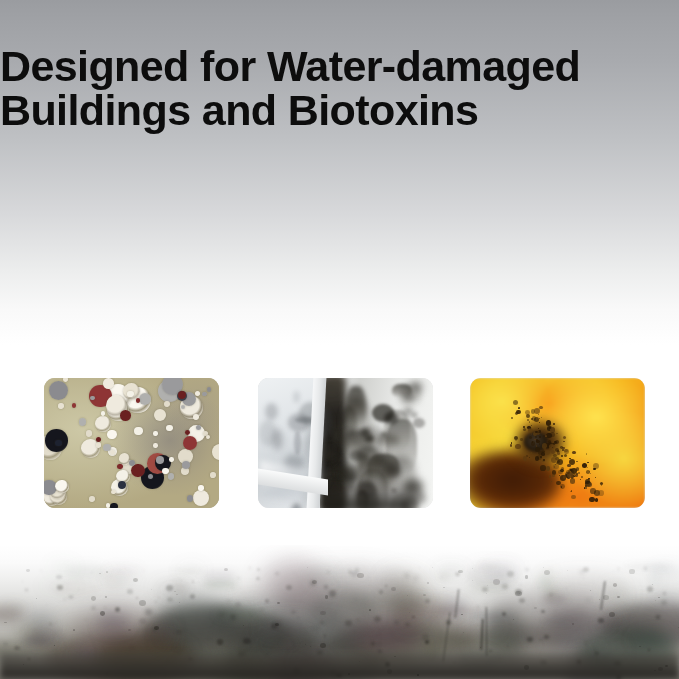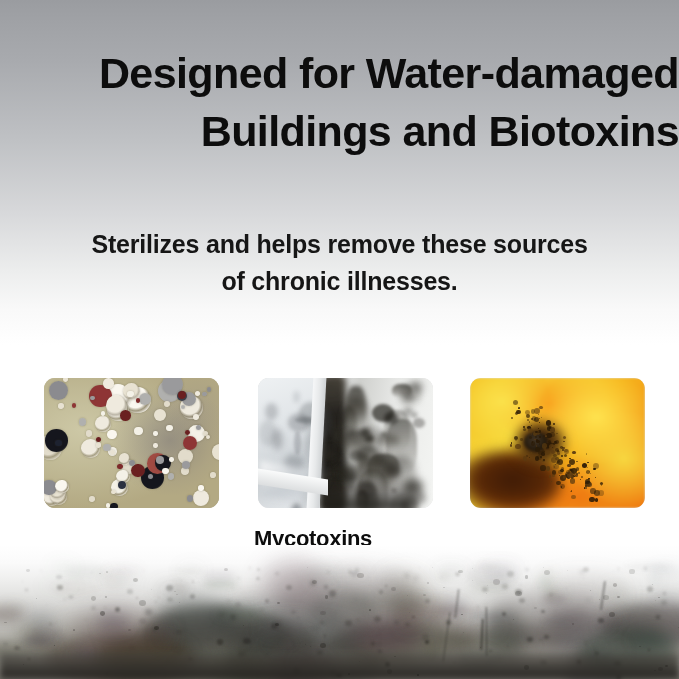--- a/index.html
+++ b/index.html
@@ -36,24 +36,24 @@
         #ffffff 345px,
         #ffffff 560px);
   }
 
   
   .headline {
     position: absolute;
     left: 0;
     top: 44px;
     width: 679px;
-    text-align: right;
+    text-align: left;
     font-size: 43px;
     font-weight: bold;
-    line-height: 58px;
+    line-height: 44px;
     letter-spacing: -0.6px;
     color: #0d0d0d;
     white-space: pre-line;
   }
 
   .subhead {
     position: absolute;
     left: 0;
     top: 226px;
     width: 679px;
@@ -252,22 +252,20 @@
 </head>
 <body>
 
 <div id="poster">
 
   <div class="bg-gradient"></div>
 
   <div class="headline">Designed for Water-damaged
 Buildings and Biotoxins</div>
 
-  <div class="subhead">Sterilizes and helps remove these sources
-of chronic illnesses.</div>
 
   <div class="cards">
 
     <div class="card c0">
       <div class="thumb">
         <div class="petri-base"></div>
         <div id="colonies">
             <div class="colony" style="left: 80.4799px; top: 8.65032px; width: 26.2092px; height: 26.2092px; background: radial-gradient(circle at 42% 38%, rgb(250, 247, 239) 0%, rgb(250, 247, 239) 48%, rgba(140, 132, 112, 0.55) 62%, rgb(250, 247, 239) 78%, rgba(150, 140, 118, 0.6) 100%); box-shadow: rgba(70, 65, 50, 0.35) 0px 0px 2px;"></div>
             <div class="colony" style="left: 60.655px; top: 5.84138px; width: 26.0076px; height: 26.0076px; background: radial-gradient(circle at 42% 38%, rgb(250, 247, 239) 0%, rgb(250, 247, 239) 48%, rgba(140, 132, 112, 0.55) 62%, rgb(250, 247, 239) 78%, rgba(150, 140, 118, 0.6) 100%); box-shadow: rgba(70, 65, 50, 0.35) 0px 0px 2px;"></div>
             <div class="colony" style="left: -6.51149px; top: 57.3008px; width: 24.9789px; height: 24.9789px; background: radial-gradient(circle at 42% 38%, rgb(226, 220, 203) 0%, rgb(226, 220, 203) 48%, rgba(140, 132, 112, 0.55) 62%, rgb(226, 220, 203) 78%, rgba(150, 140, 118, 0.6) 100%); box-shadow: rgba(70, 65, 50, 0.35) 0px 0px 2px;"></div>
@@ -441,21 +439,20 @@
             <div class="glass-streak" style="left: 45.4448px; top: 53.1963px; width: 21.2352px; height: 32.5916px; background: rgba(95, 100, 105, 0.176); filter: blur(3.47139px);"></div>
             <div class="glass-streak" style="left: 51.0255px; top: 86.4662px; width: 19.1363px; height: 21.8042px; background: rgba(95, 100, 105, 0.25); filter: blur(3.53763px);"></div>
             <div class="glass-streak" style="left: 1.37436px; top: 42.1247px; width: 17.569px; height: 26.0169px; background: rgba(95, 100, 105, 0.173); filter: blur(2.55402px);"></div>
             <div class="glass-streak" style="left: 35.6572px; top: 52.6636px; width: 7.29017px; height: 24.5047px; background: rgba(95, 100, 105, 0.3); filter: blur(1.61282px);"></div>
             <div class="glass-streak" style="left: 33.8982px; top: 125.816px; width: 9.47199px; height: 20.3627px; background: rgba(95, 100, 105, 0.404); filter: blur(3.09324px);"></div>
             <div style="position: absolute; left: 2px; top: 88px; width: 58px; height: 34px; background: linear-gradient(150deg, rgba(255, 255, 255, 0.85) 0%, rgba(190, 196, 202, 0.5) 55%, rgba(255, 255, 255, 0) 100%); filter: blur(3px); transform: skewY(10deg);"></div>
           </div>
         <div class="window-frame frame-v"></div>
         <div class="window-frame sill"></div>
       </div>
-      <div class="card-label">Mycotoxins</div>
     </div>
 
     <div class="card c2">
       <div class="thumb">
         <div class="glucan-base"></div>
         <div class="glucan-dark" style="left:-18px;top:72px;width:110px;height:66px;background:radial-gradient(ellipse at 55% 45%, #3d1a05 0%, #5c2a07 45%, rgba(120,60,10,0) 78%);"></div>
         <div class="glucan-dark" style="left:44px;top:44px;width:52px;height:44px;background:radial-gradient(ellipse at 50% 45%, #2e1a08 0%, #54320f 50%, rgba(110,70,20,0) 80%);"></div>
         <div class="spore-core" style="left:54px;top:54px;width:24px;height:20px;background:radial-gradient(ellipse at 45% 40%, #413425 0%, #241a0d 60%, rgba(30,22,10,0) 100%);"></div>
         <div id="specks">
             <div class="speck" style="left: 88.0749px; top: 91.9655px; width: 4.54381px; height: 4.54381px; background: rgb(42, 26, 6); opacity: 0.35;"></div>

